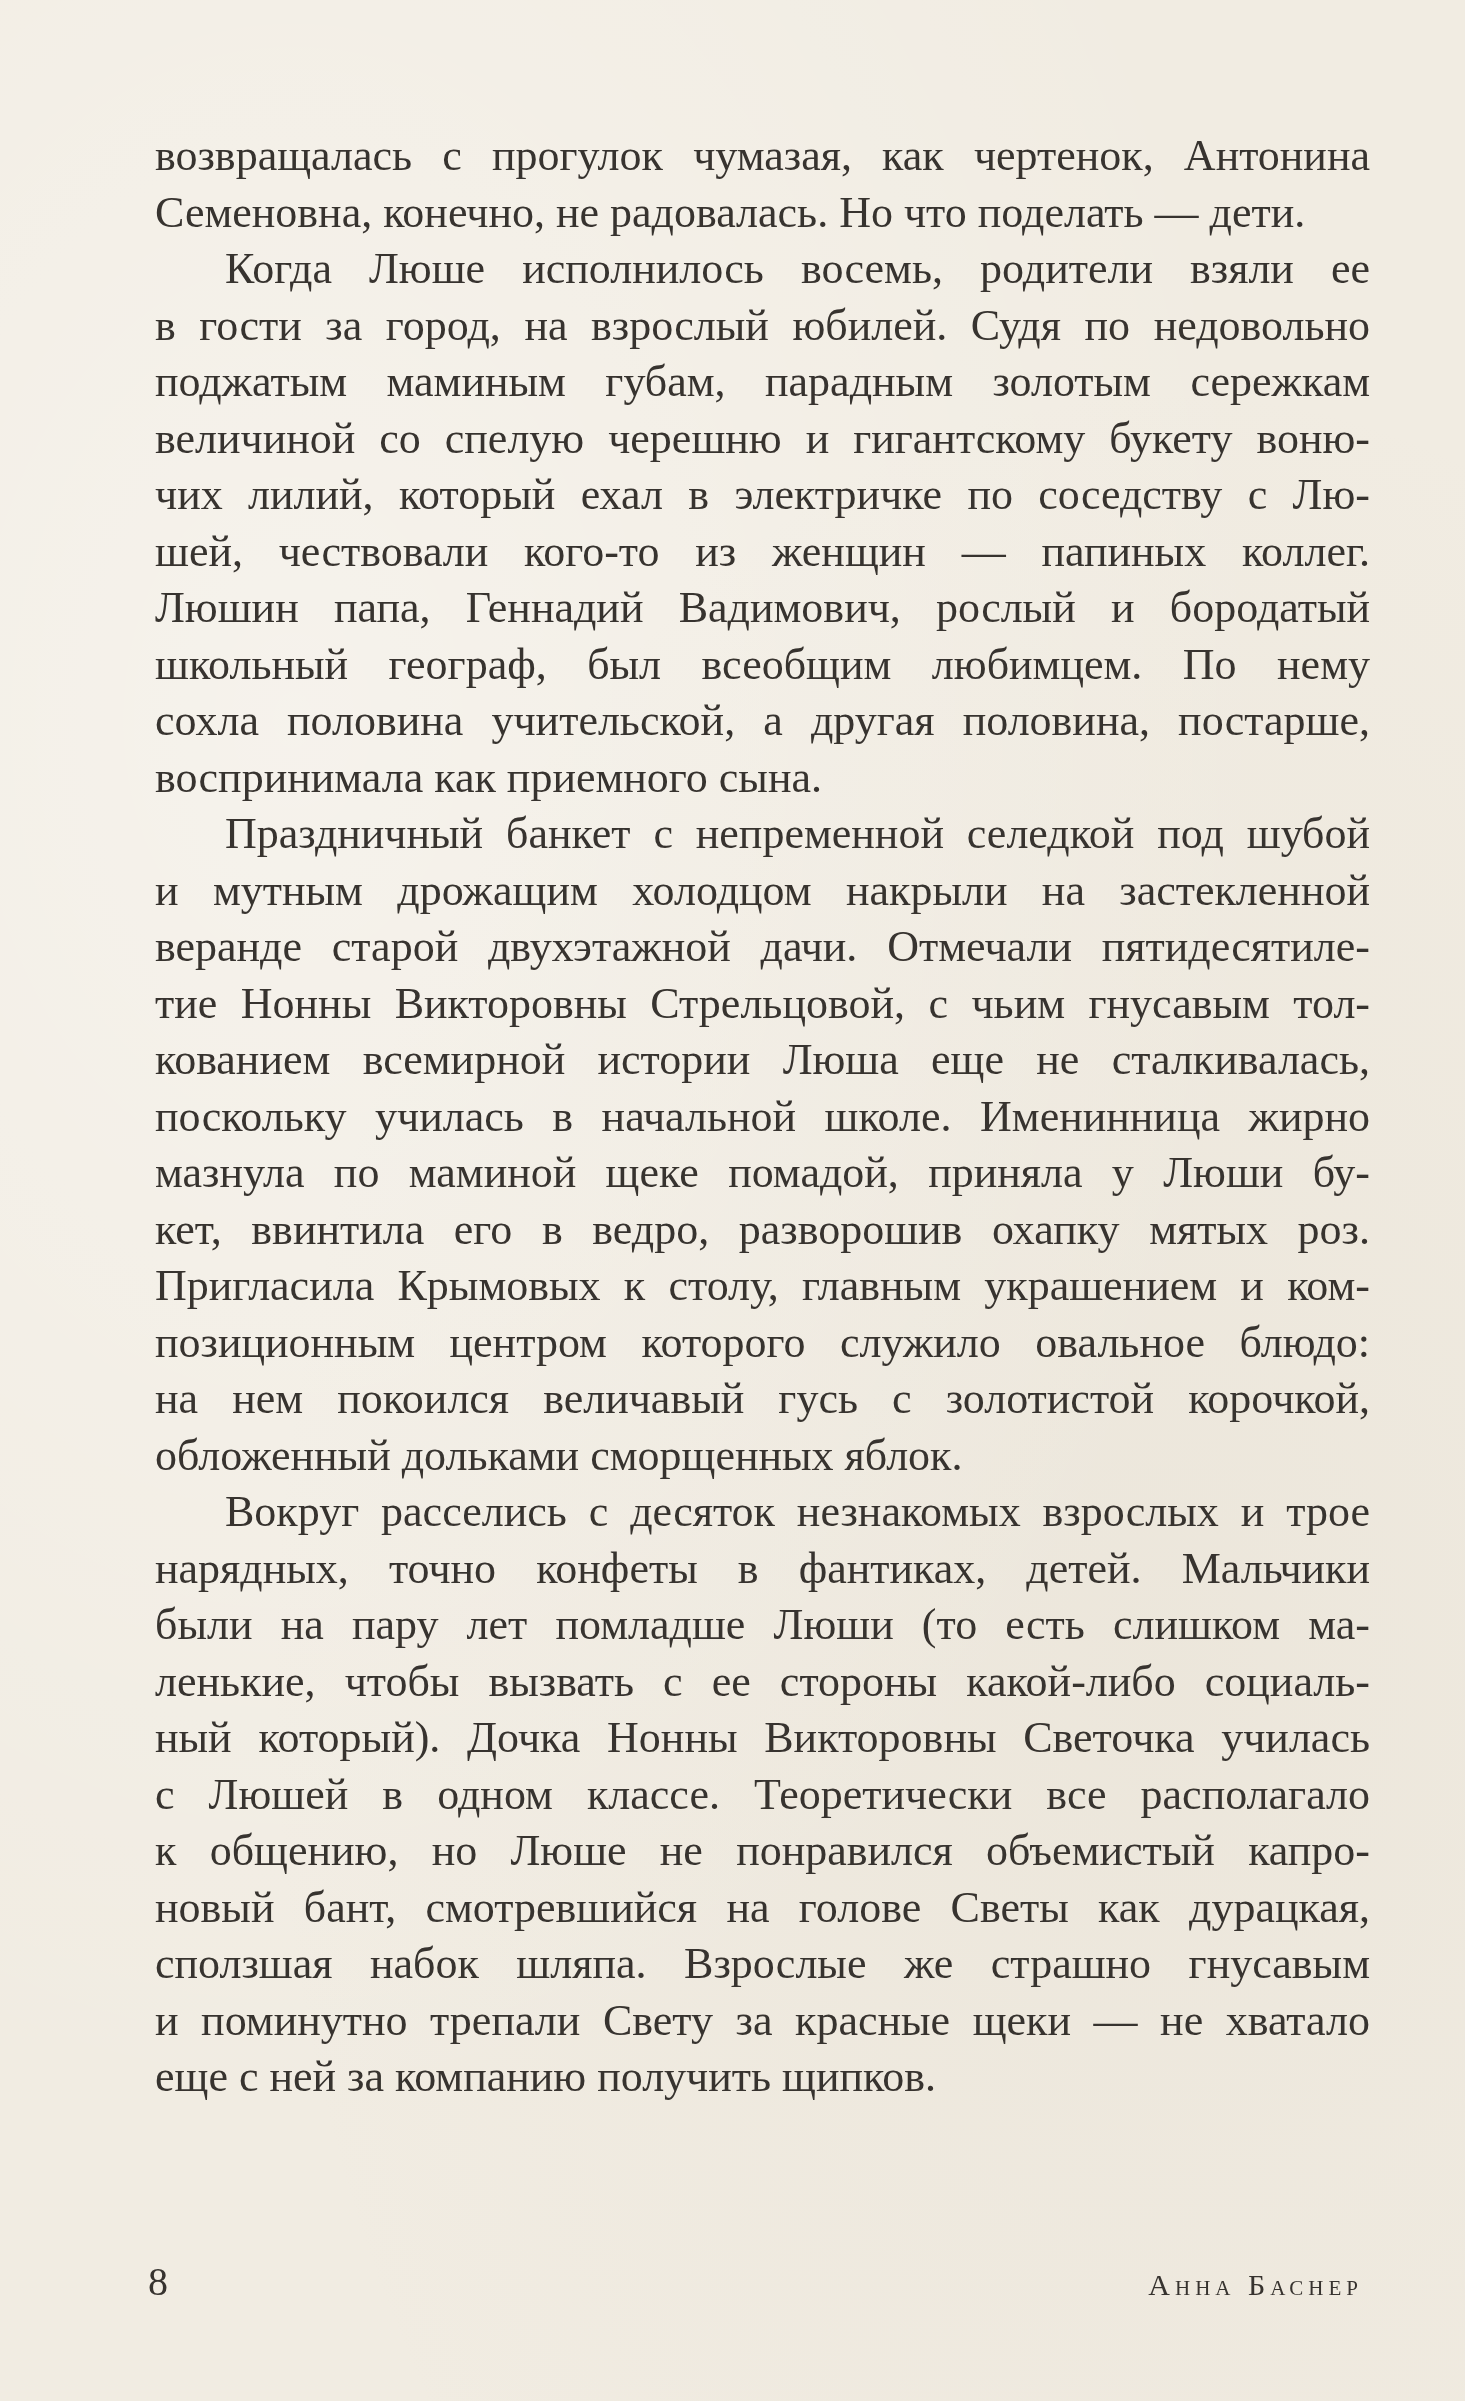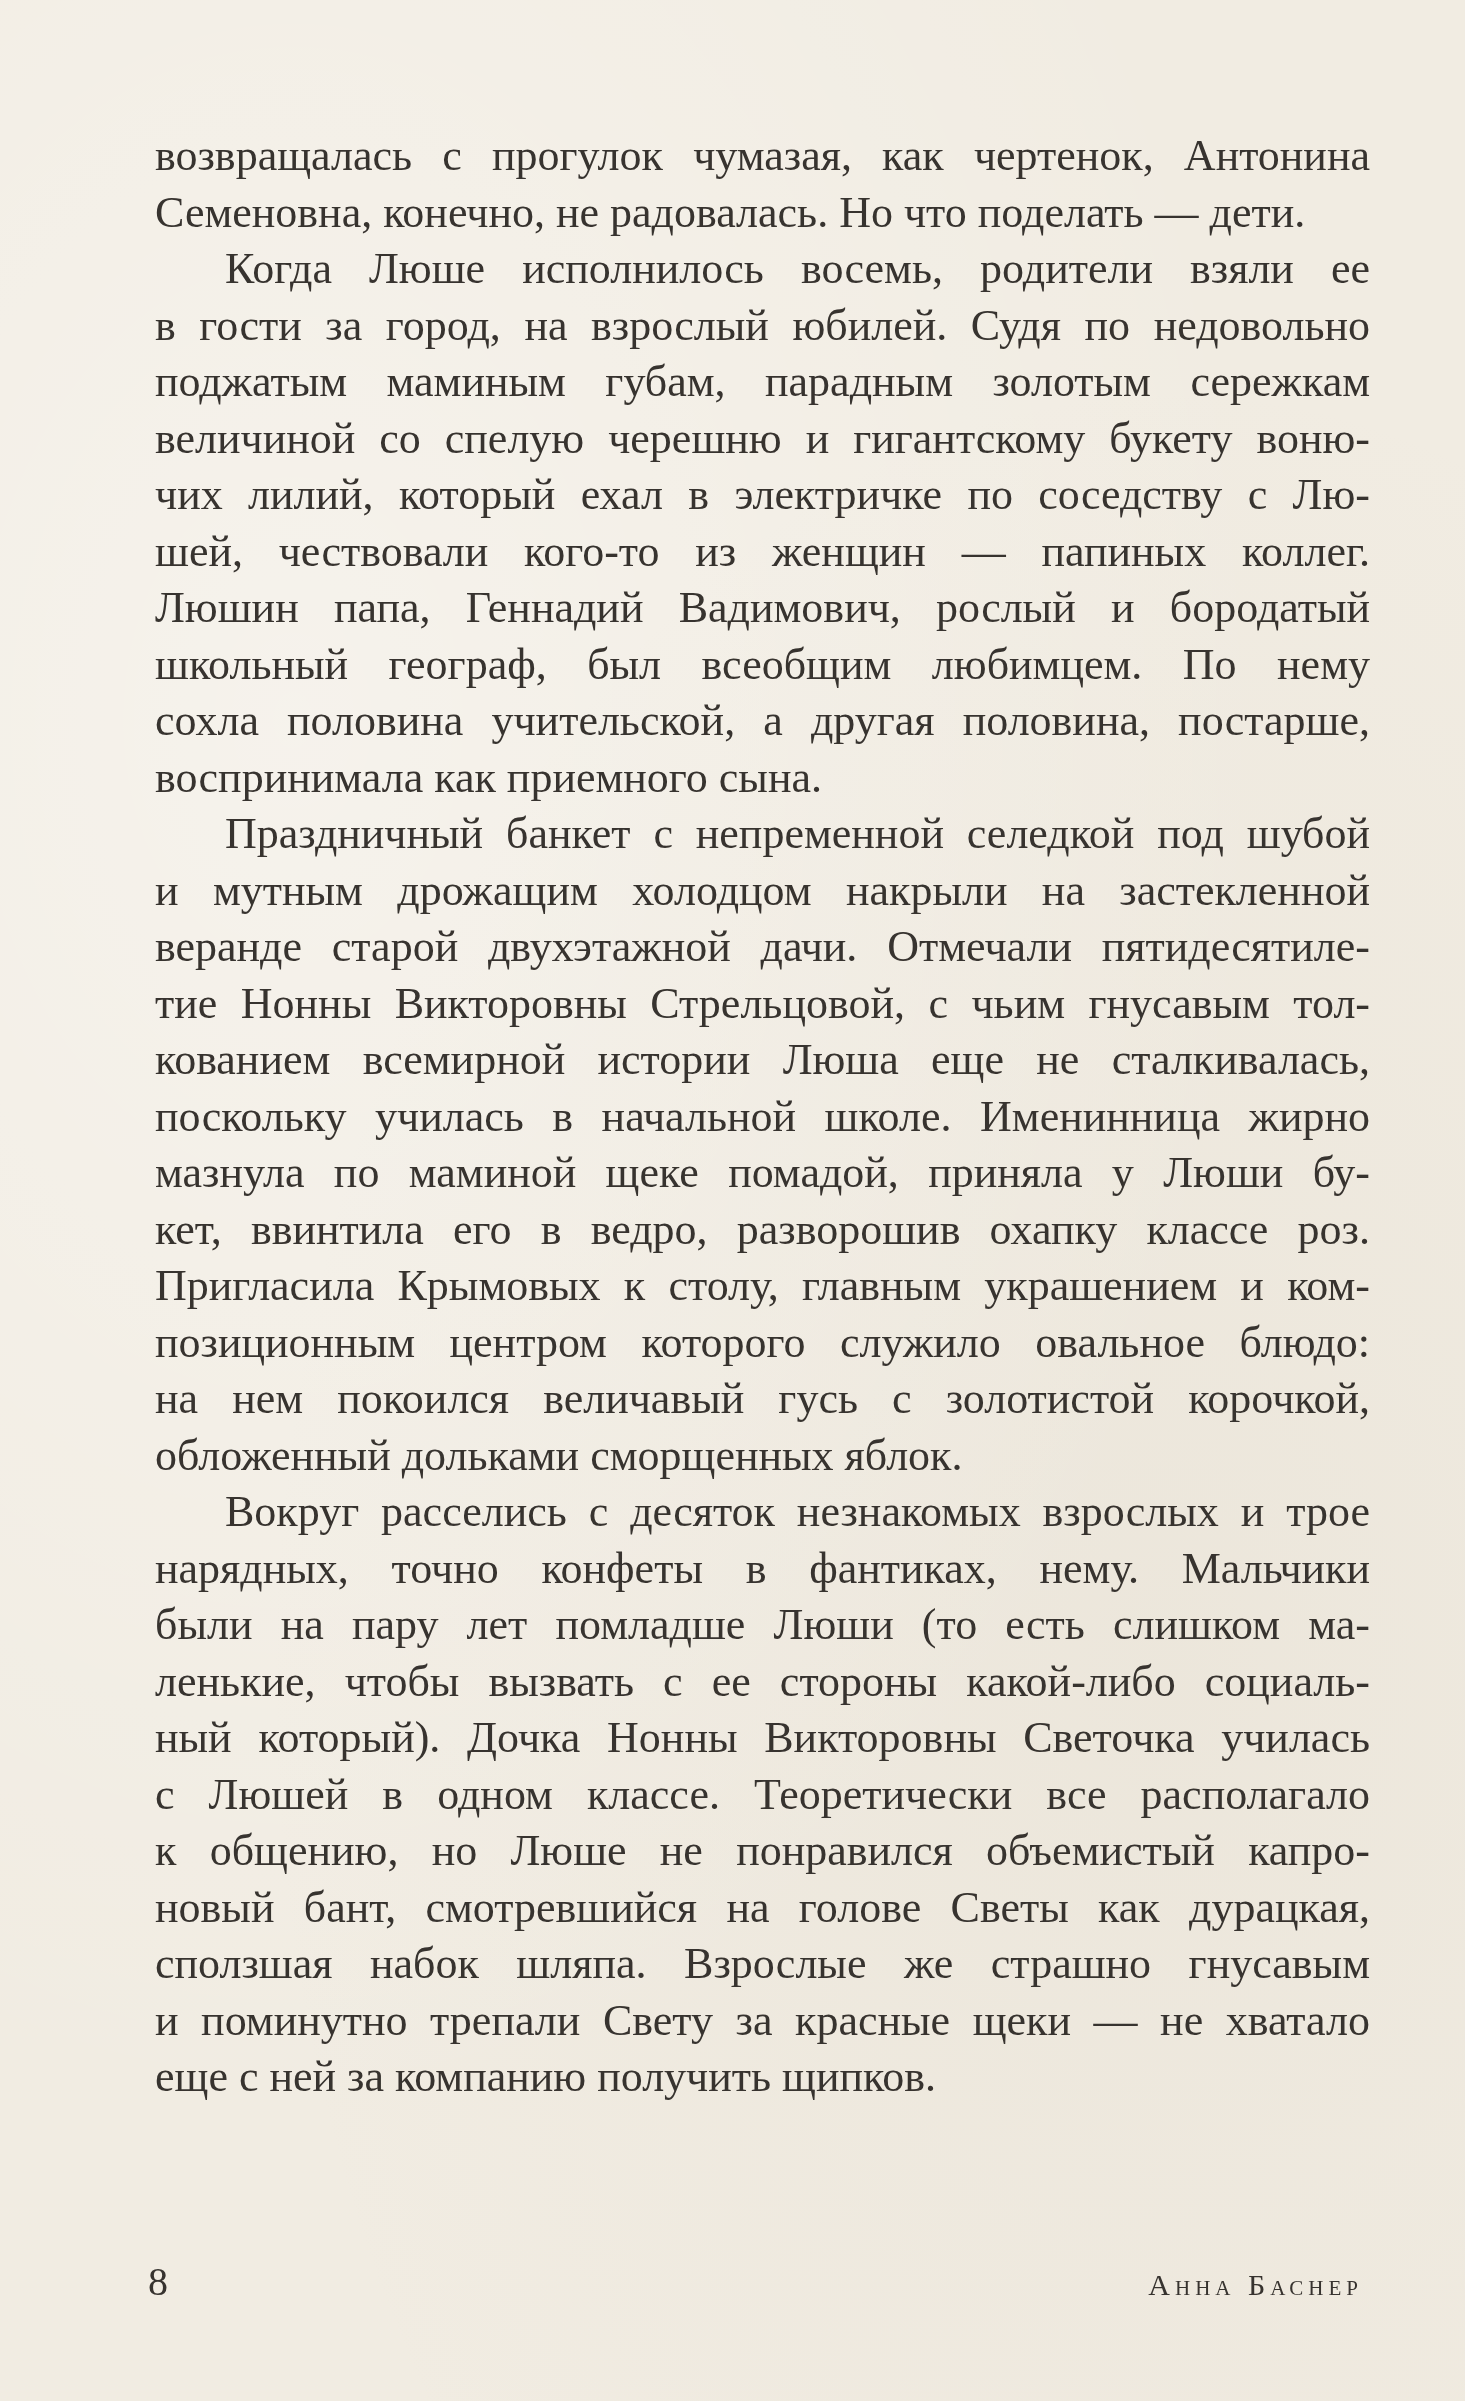--- a/index.html
+++ b/index.html
@@ -84,30 +84,30 @@
   </div>
 
   <div>
     <span class="line indent">Праздничный банкет с непременной селедкой под шубой</span>
     <span class="line">и мутным дрожащим холодцом накрыли на застекленной</span>
     <span class="line">веранде старой двухэтажной дачи. Отмечали пятидесятиле-</span>
     <span class="line">тие Нонны Викторовны Стрельцовой, с чьим гнусавым тол-</span>
     <span class="line">кованием всемирной истории Люша еще не сталкивалась,</span>
     <span class="line">поскольку училась в начальной школе. Именинница жирно</span>
     <span class="line">мазнула по маминой щеке помадой, приняла у Люши бу-</span>
-    <span class="line">кет, ввинтила его в ведро, разворошив охапку классе роз.</span>
+    <span class="line">кет, ввинтила его в ведро, разворошив охапку мятых роз.</span>
     <span class="line">Пригласила Крымовых к столу, главным украшением и ком-</span>
     <span class="line">позиционным центром которого служило овальное блюдо:</span>
     <span class="line">на нем покоился величавый гусь с золотистой корочкой,</span>
     <span class="line last">обложенный дольками сморщенных яблок.</span>
   </div>
 
   <div>
     <span class="line indent">Вокруг расселись с десяток незнакомых взрослых и трое</span>
-    <span class="line">нарядных, точно конфеты в фантиках, нему. Мальчики</span>
+    <span class="line">нарядных, точно конфеты в фантиках, детей. Мальчики</span>
     <span class="line">были на пару лет помладше Люши (то есть слишком ма-</span>
     <span class="line">ленькие, чтобы вызвать с ее стороны какой-либо социаль-</span>
     <span class="line">ный который). Дочка Нонны Викторовны Светочка училась</span>
     <span class="line">с Люшей в одном классе. Теоретически все располагало</span>
     <span class="line">к общению, но Люше не понравился объемистый капро-</span>
     <span class="line">новый бант, смотревшийся на голове Светы как дурацкая,</span>
     <span class="line">сползшая набок шляпа. Взрослые же страшно гнусавым</span>
     <span class="line">и поминутно трепали Свету за красные щеки — не хватало</span>
     <span class="line last">еще с ней за компанию получить щипков.</span>
   </div>

